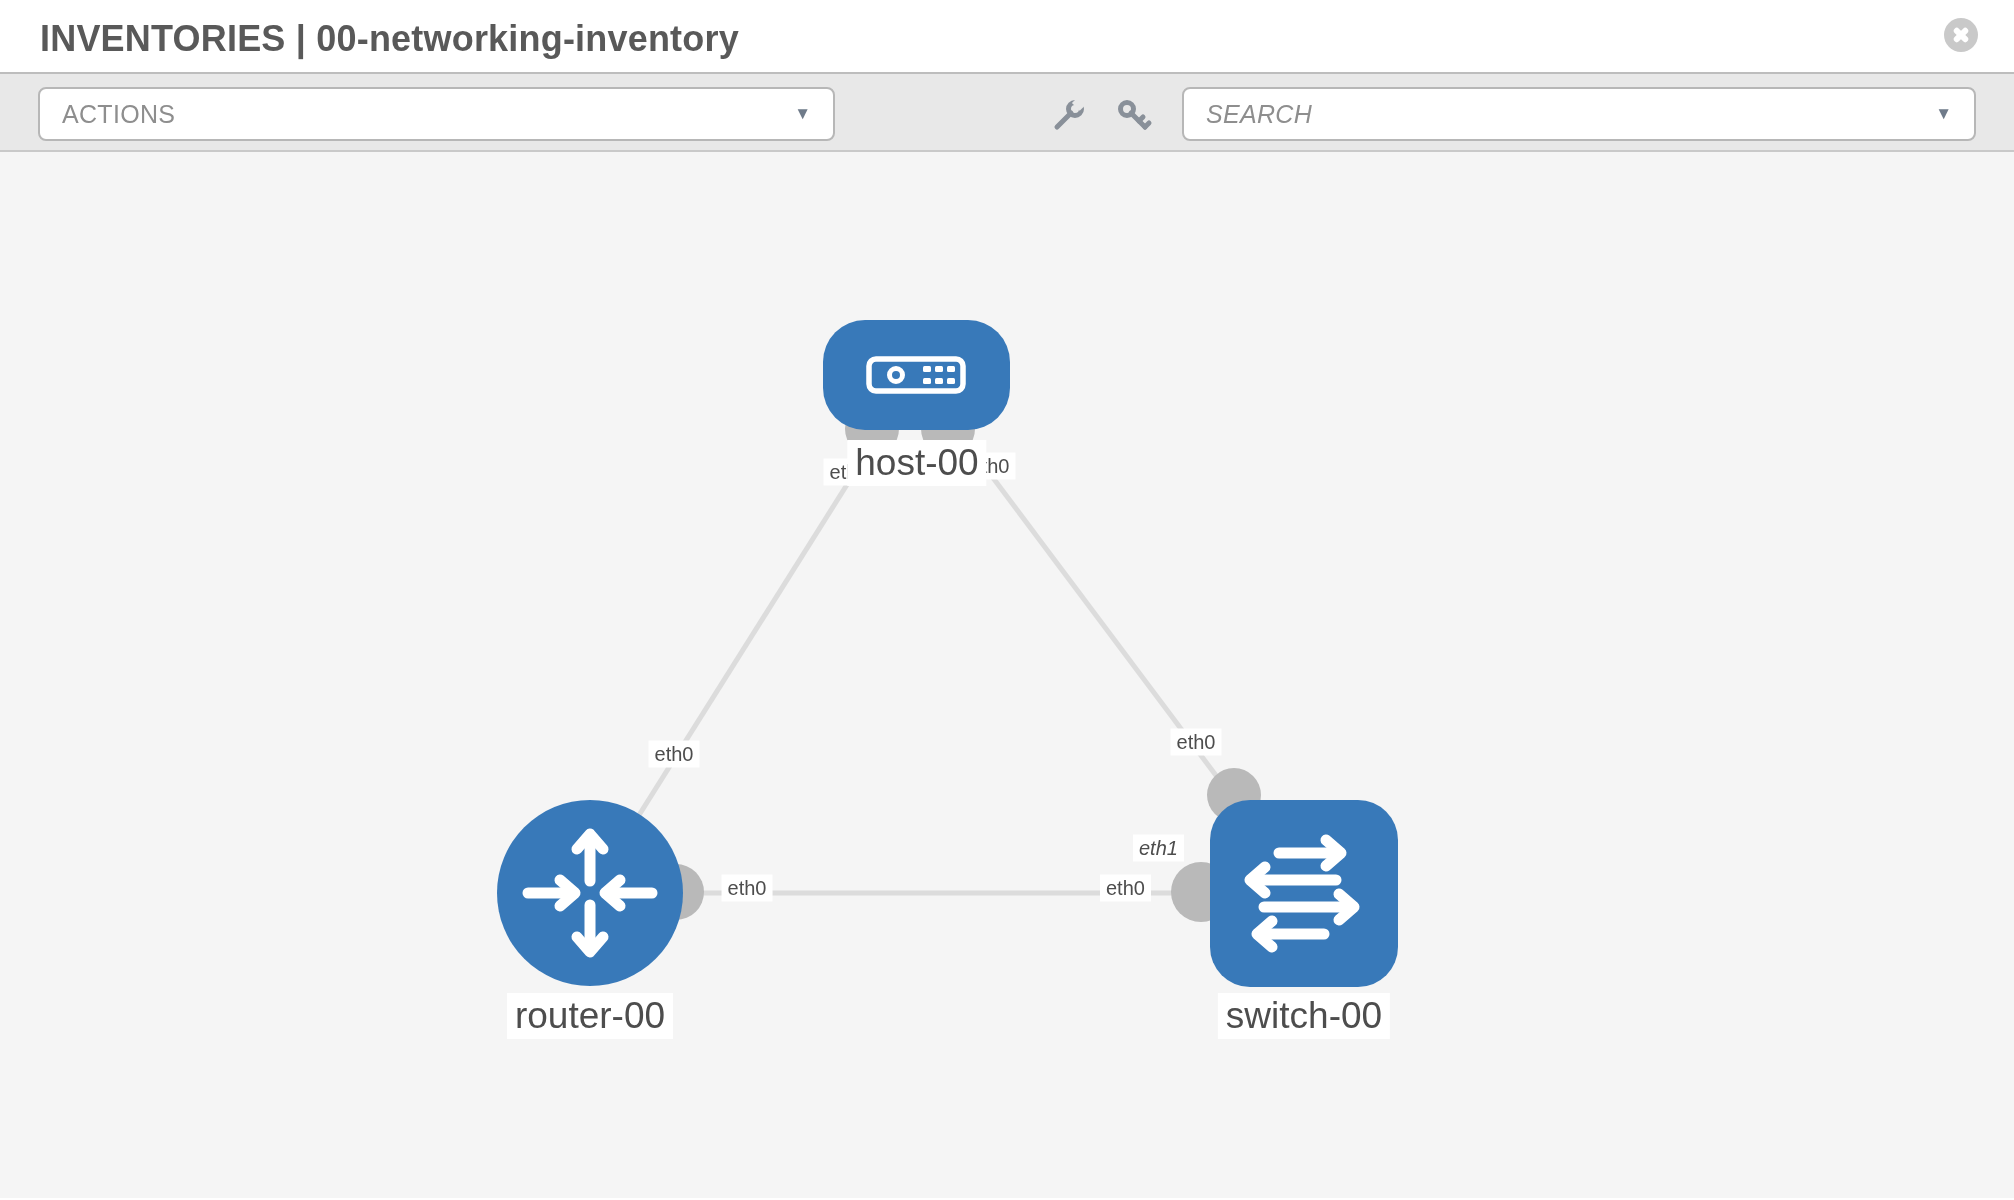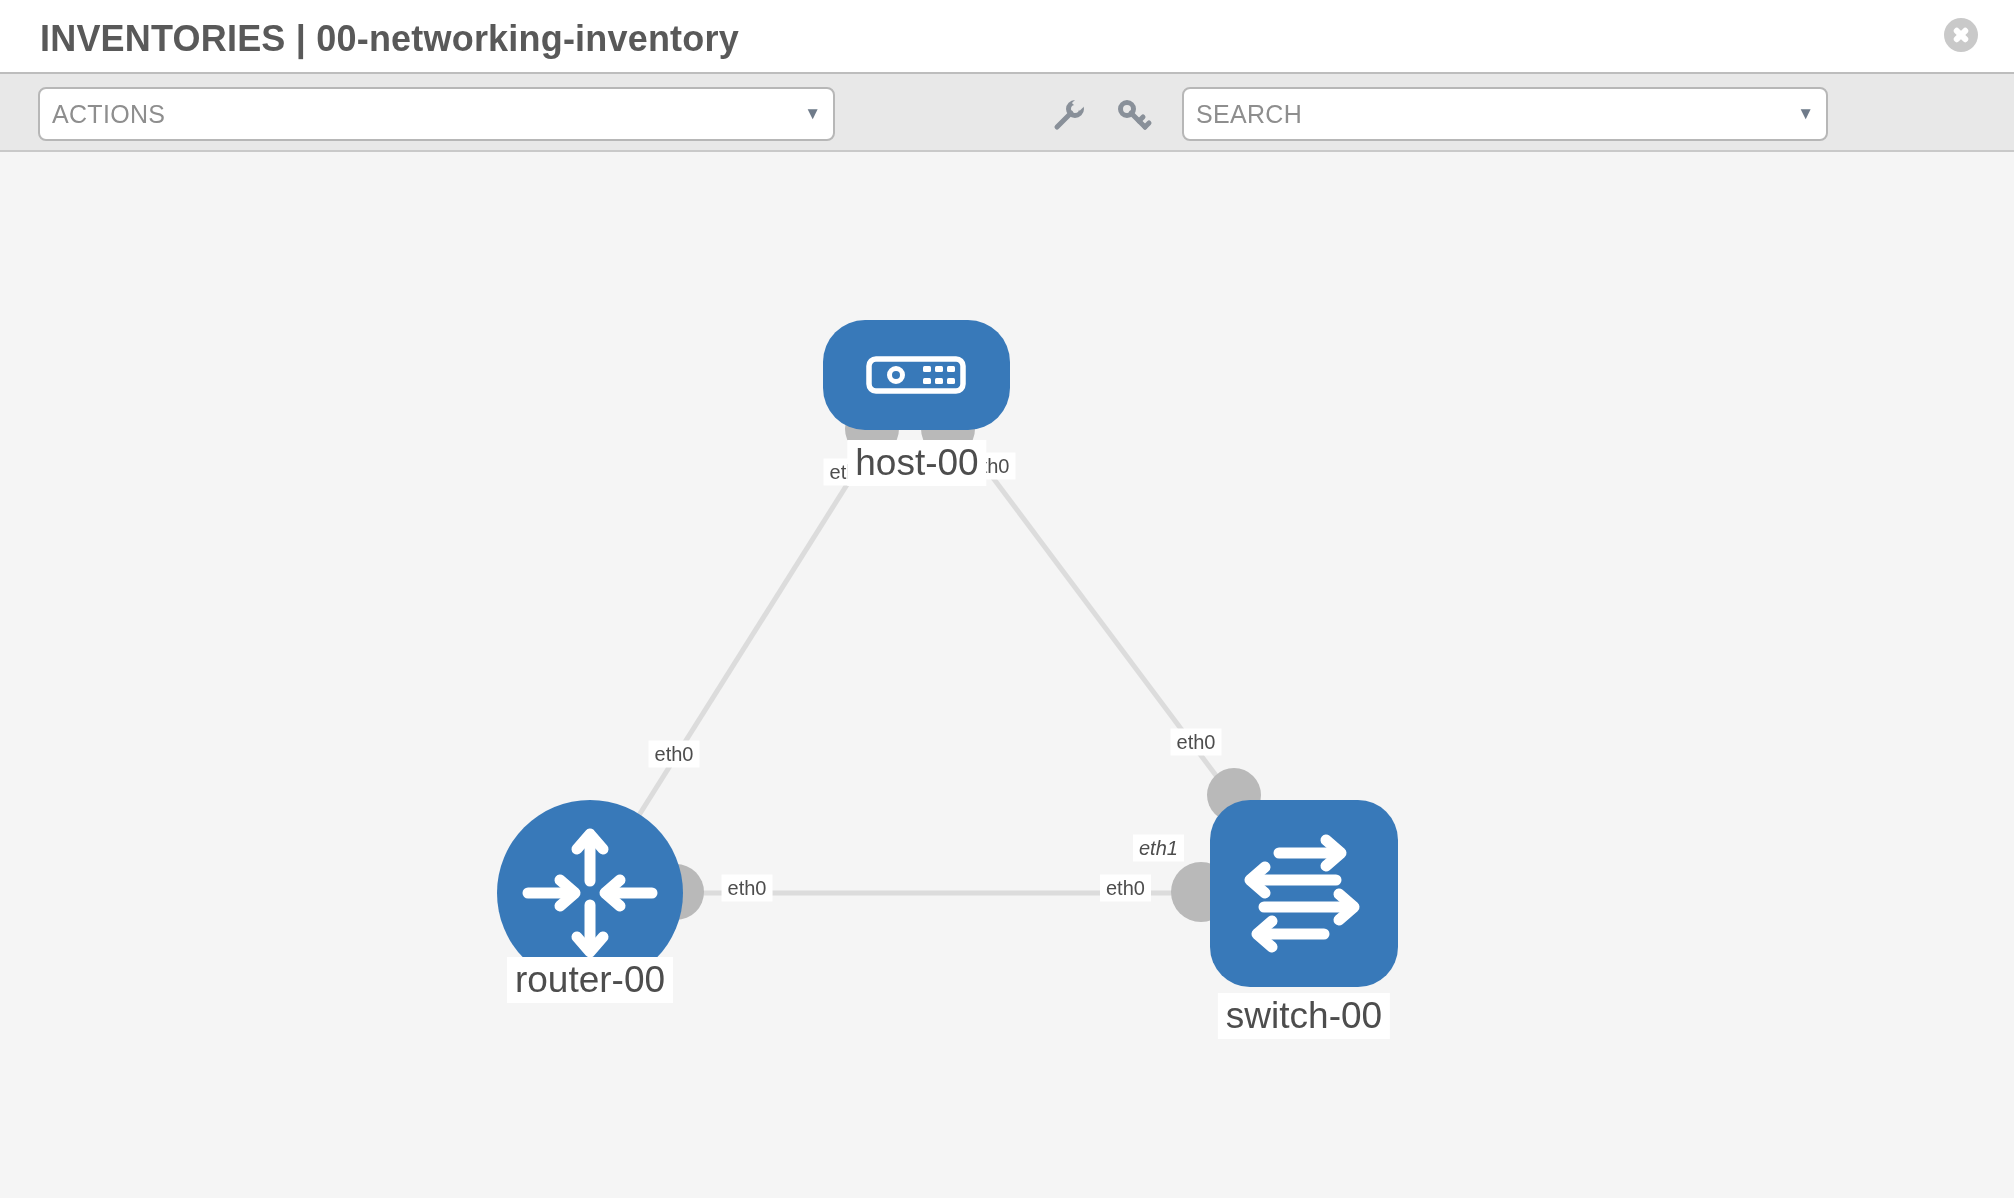--- a/index.html
+++ b/index.html
@@ -15,23 +15,23 @@
   .close-btn::before, .close-btn::after { content:""; position:absolute; left:8px; top:14px;
     width:18px; height:6px; border-radius:3px; background:#ffffff; }
   .close-btn::before { transform:rotate(45deg); }
   .close-btn::after  { transform:rotate(-45deg); }
 
   
   .toolbar { position:relative; width:100%; height:80px; background:#e8e8e8;
     border-top:2px solid #bdbdbd; border-bottom:2px solid #c9c9c9; }
   .dd-box { position:absolute; top:13px; height:54px; background:#ffffff;
     border:2px solid #b7b7b7; border-radius:8px; display:flex; align-items:center;
-    padding:0 12px; cursor:pointer; }
+    padding:0 22px; cursor:pointer; }
   .dd-actions { left:38px;  width:797px; }
-  .dd-search  { left:1182px; width:646px; }
+  .dd-search  { left:1182px; width:794px;font-style:italic; }
   .dd-text { font-size:25px; color:#8e8e8e; letter-spacing:0.3px; flex:1; }
   .dd-caret { font-size:17px; color:#6f7b8a; margin-left:12px; }
   .tool-icon { position:absolute; top:24px; width:36px; height:36px; cursor:pointer; }
   .tool-icon svg { width:36px; height:36px; }
   .icon-wrench { left:1050px; }
   .icon-key    { left:1117px; }
 
   
   .canvas { position:relative; width:100%; height:1046px; background:#f5f5f5; }
   .net-svg { position:absolute; left:0; top:0; }
@@ -149,16 +149,16 @@
 
   <div class="chip chip-eth" style="left:849px; top:320px;">eth0</div>
   <div class="chip chip-eth" style="left:990px; top:314px;">eth0</div>
   <div class="chip chip-eth" style="left:674px; top:602px;">eth0</div>
   <div class="chip chip-eth" style="left:1196px; top:590px;">eth0</div>
   <div class="chip chip-eth" style="left:747px; top:736px;">eth0</div>
   <div class="chip chip-eth chip-anch" style="left:1100px; top:736px;">eth0</div>
   <div class="chip chip-eth chip-anch" style="left:1133px; top:696px;font-style:italic;">eth1</div>
 
   <div class="chip chip-node" style="left:917px; top:311px;">host-00</div>
-  <div class="chip chip-node" style="left:590px; top:828px;text-align:right;">router-00</div>
+  <div class="chip chip-node" style="left:590px; top:864px;text-align:right;">router-00</div>
   <div class="chip chip-node" style="left:1304px; top:864px;text-align:center;">switch-00</div>
 
 </div>
 
 </body></html>

